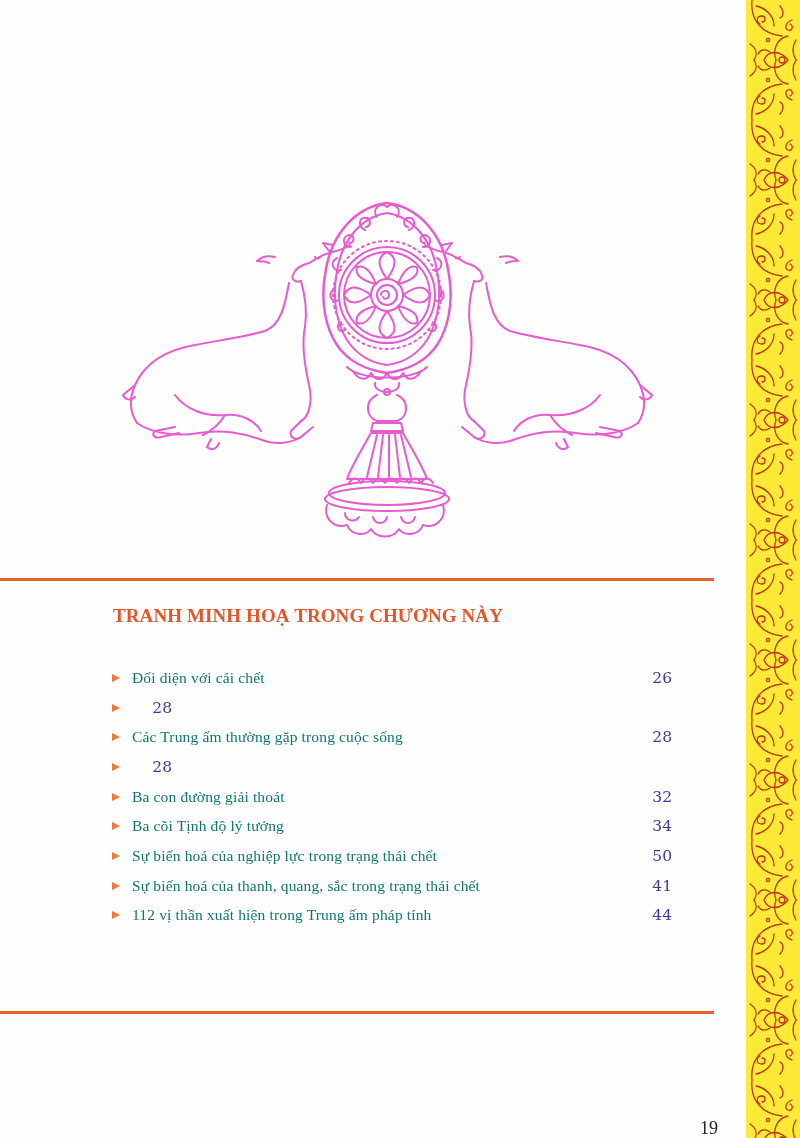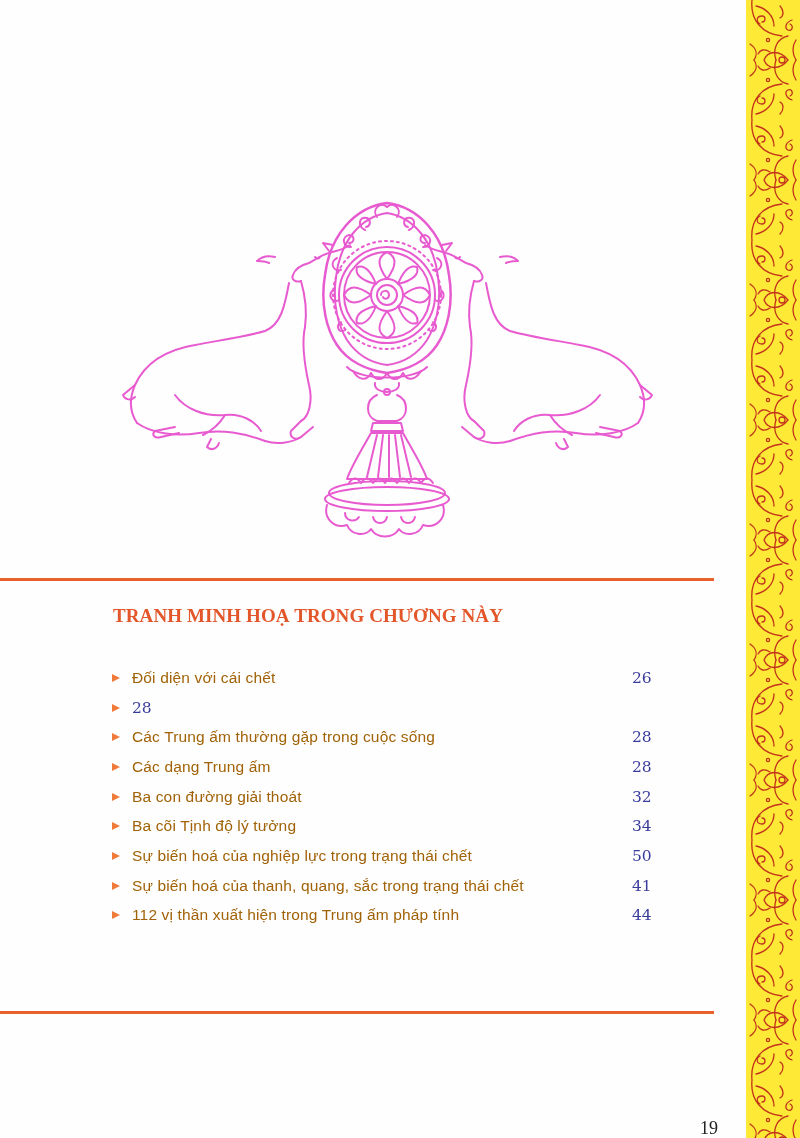--- a/index.html
+++ b/index.html
@@ -79,29 +79,30 @@
       width: 0; height: 0;
       border-top: 4px solid transparent;
       border-bottom: 4px solid transparent;
       border-left: 8px solid #f07a3a;
       margin-right: 12px;
       margin-left: 2px;
       flex: 0 0 auto;
     }
     .toc-label {
       flex: 1 1 auto;
-      font-family: Liberation Sans, sans-serif;
+      font-family: Liberation Serif, serif;
       font-size: 15.5px;
-      color: #a16207;
+      color: #0f766e;
       white-space: nowrap;
       letter-spacing: 0.15px;
     }
     .toc-page {
       flex: 0 0 auto;
       width: 40px;
+      text-align: right;
       font-family: "DejaVu Serif", serif;
       font-size: 15.5px;
       color: #3a3c9c;
     }
     .page-number {
       position: absolute;
       left: 700px;
       top: 1110px;
       font-family: "Liberation Serif", serif;
       font-size: 18px;
@@ -230,21 +231,20 @@
       <span class="bullet"></span>
       <span class="toc-page">28</span>
     </li>
     <li class="toc-item">
       <span class="bullet"></span>
       <span class="toc-label">Các Trung ấm thường gặp trong cuộc sống</span>
       <span class="toc-page">28</span>
     </li>
     <li class="toc-item">
       <span class="bullet"></span>
-      <span class="toc-label">Các dạng Trung ấm</span>
       <span class="toc-page">28</span>
     </li>
     <li class="toc-item">
       <span class="bullet"></span>
       <span class="toc-label">Ba con đường giải thoát</span>
       <span class="toc-page">32</span>
     </li>
     <li class="toc-item">
       <span class="bullet"></span>
       <span class="toc-label">Ba cõi Tịnh độ lý tưởng</span>

